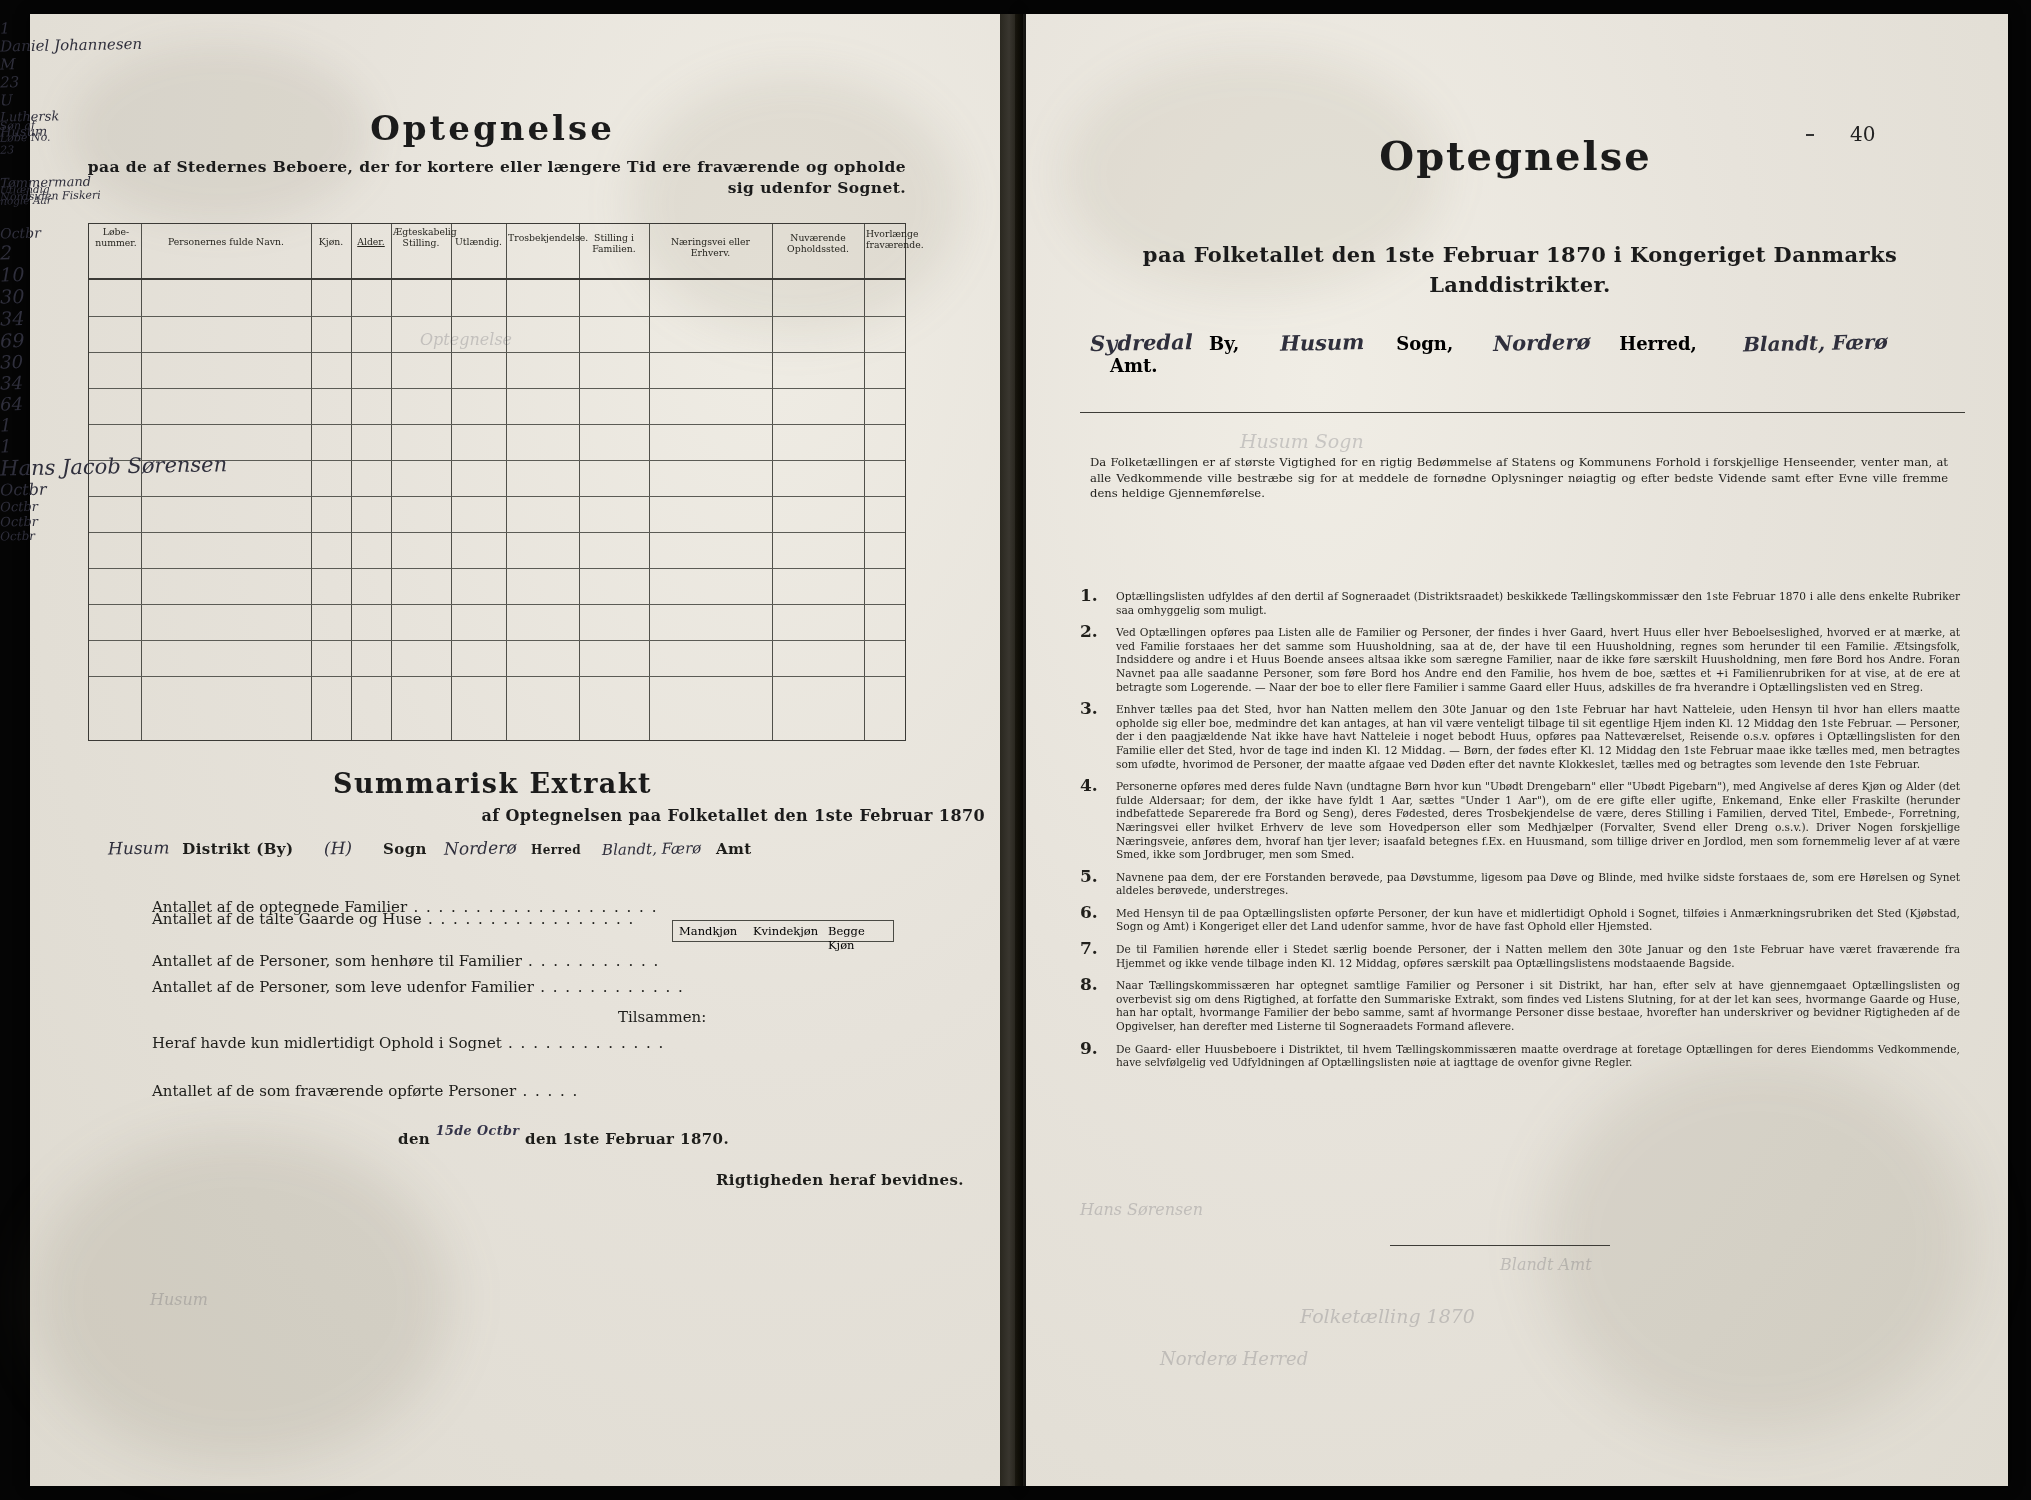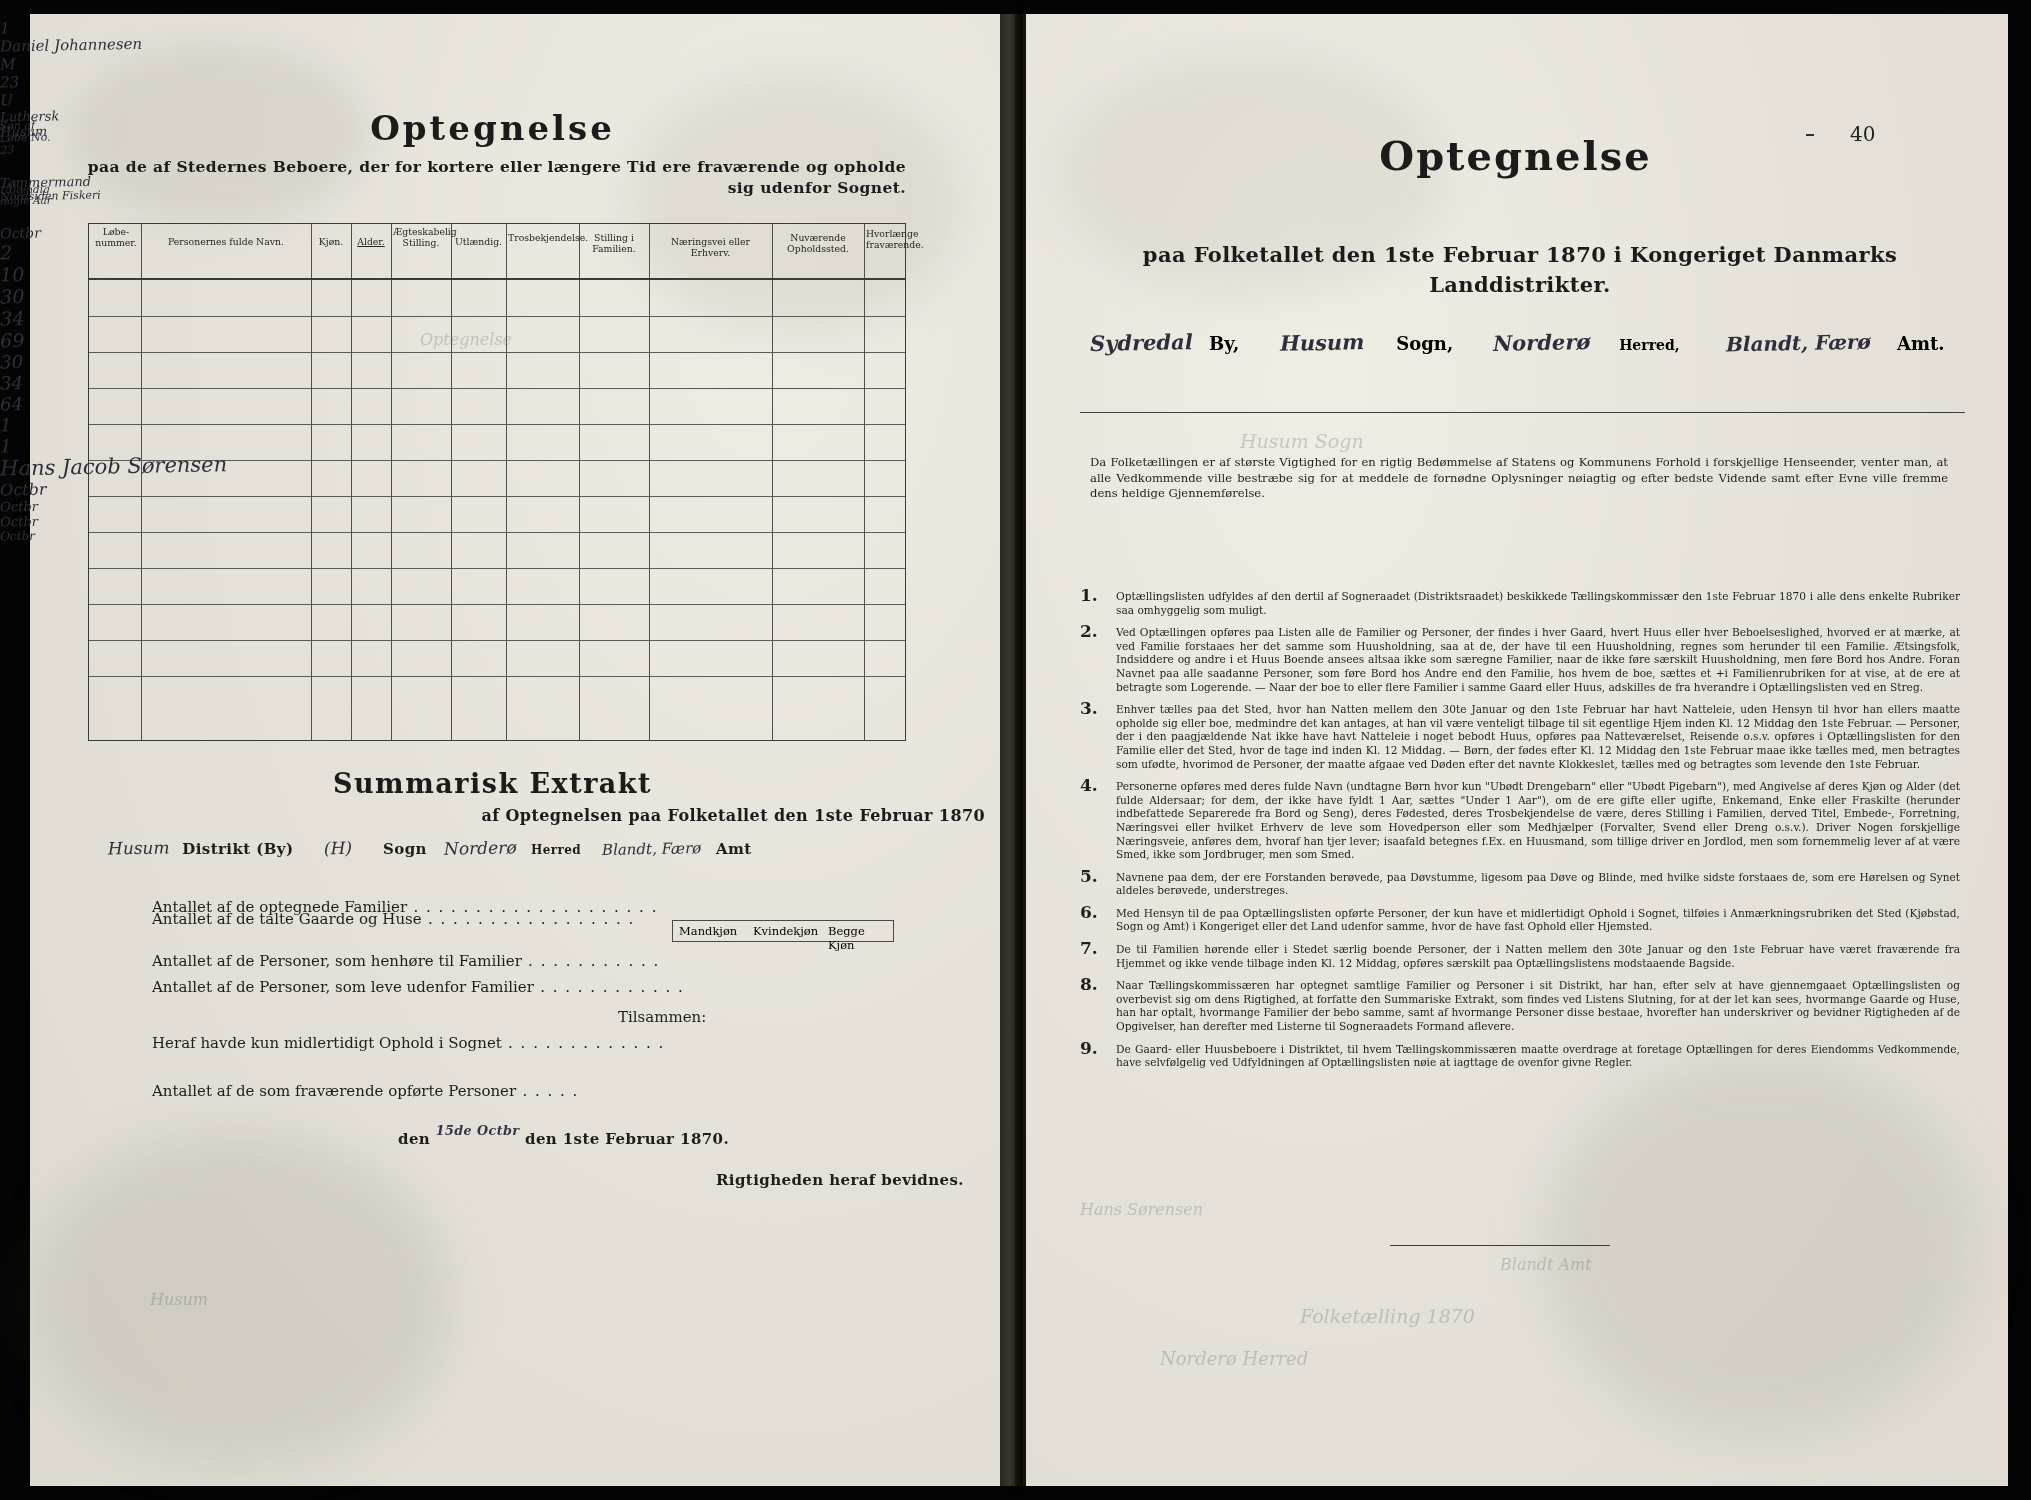--- a/index.html
+++ b/index.html
@@ -396,21 +396,21 @@
     <span>Landdistrikter.</span>
   </div>
   <div class="hand" style="left:1296px; top:218px; font-size:16px;">Octbr</div>
 
   <div class="r-place">
     <span class="hand" style="display:inline-block;font-size:21px;">Sydredal</span>
     <span style="margin-left:10px;">By,</span>
     <span class="hand" style="display:inline-block;margin-left:34px;font-size:21px;">Husum</span>
     <span style="margin-left:26px;">Sogn,</span>
     <span class="hand" style="display:inline-block;margin-left:34px;font-size:21px;">Norderø</span>
-    <span style="margin-left:22px;font-size:14px;">Herred,</span>
+    <span style="margin-left:22px;font-size:18px;">Herred,</span>
     <span class="hand" style="display:inline-block;margin-left:40px;font-size:20px;">Blandt, Færø</span>
     <span style="margin-left:20px;">Amt.</span>
   </div>
 
   <div class="rule" style="left:1080px; top:412px; width:885px;"></div>
 
   <div class="r-para">Da Folketællingen er af største Vigtighed for en rigtig Bedømmelse af Statens og Kommunens Forhold i forskjellige Henseender, venter man, at alle Vedkommende ville bestræbe sig for at meddele de fornødne Oplysninger nøiagtig og efter bedste Vidende samt efter Evne ville fremme dens heldige Gjennemførelse.</div>
 
   <div class="rules-list">
     <div class="rule-item">

